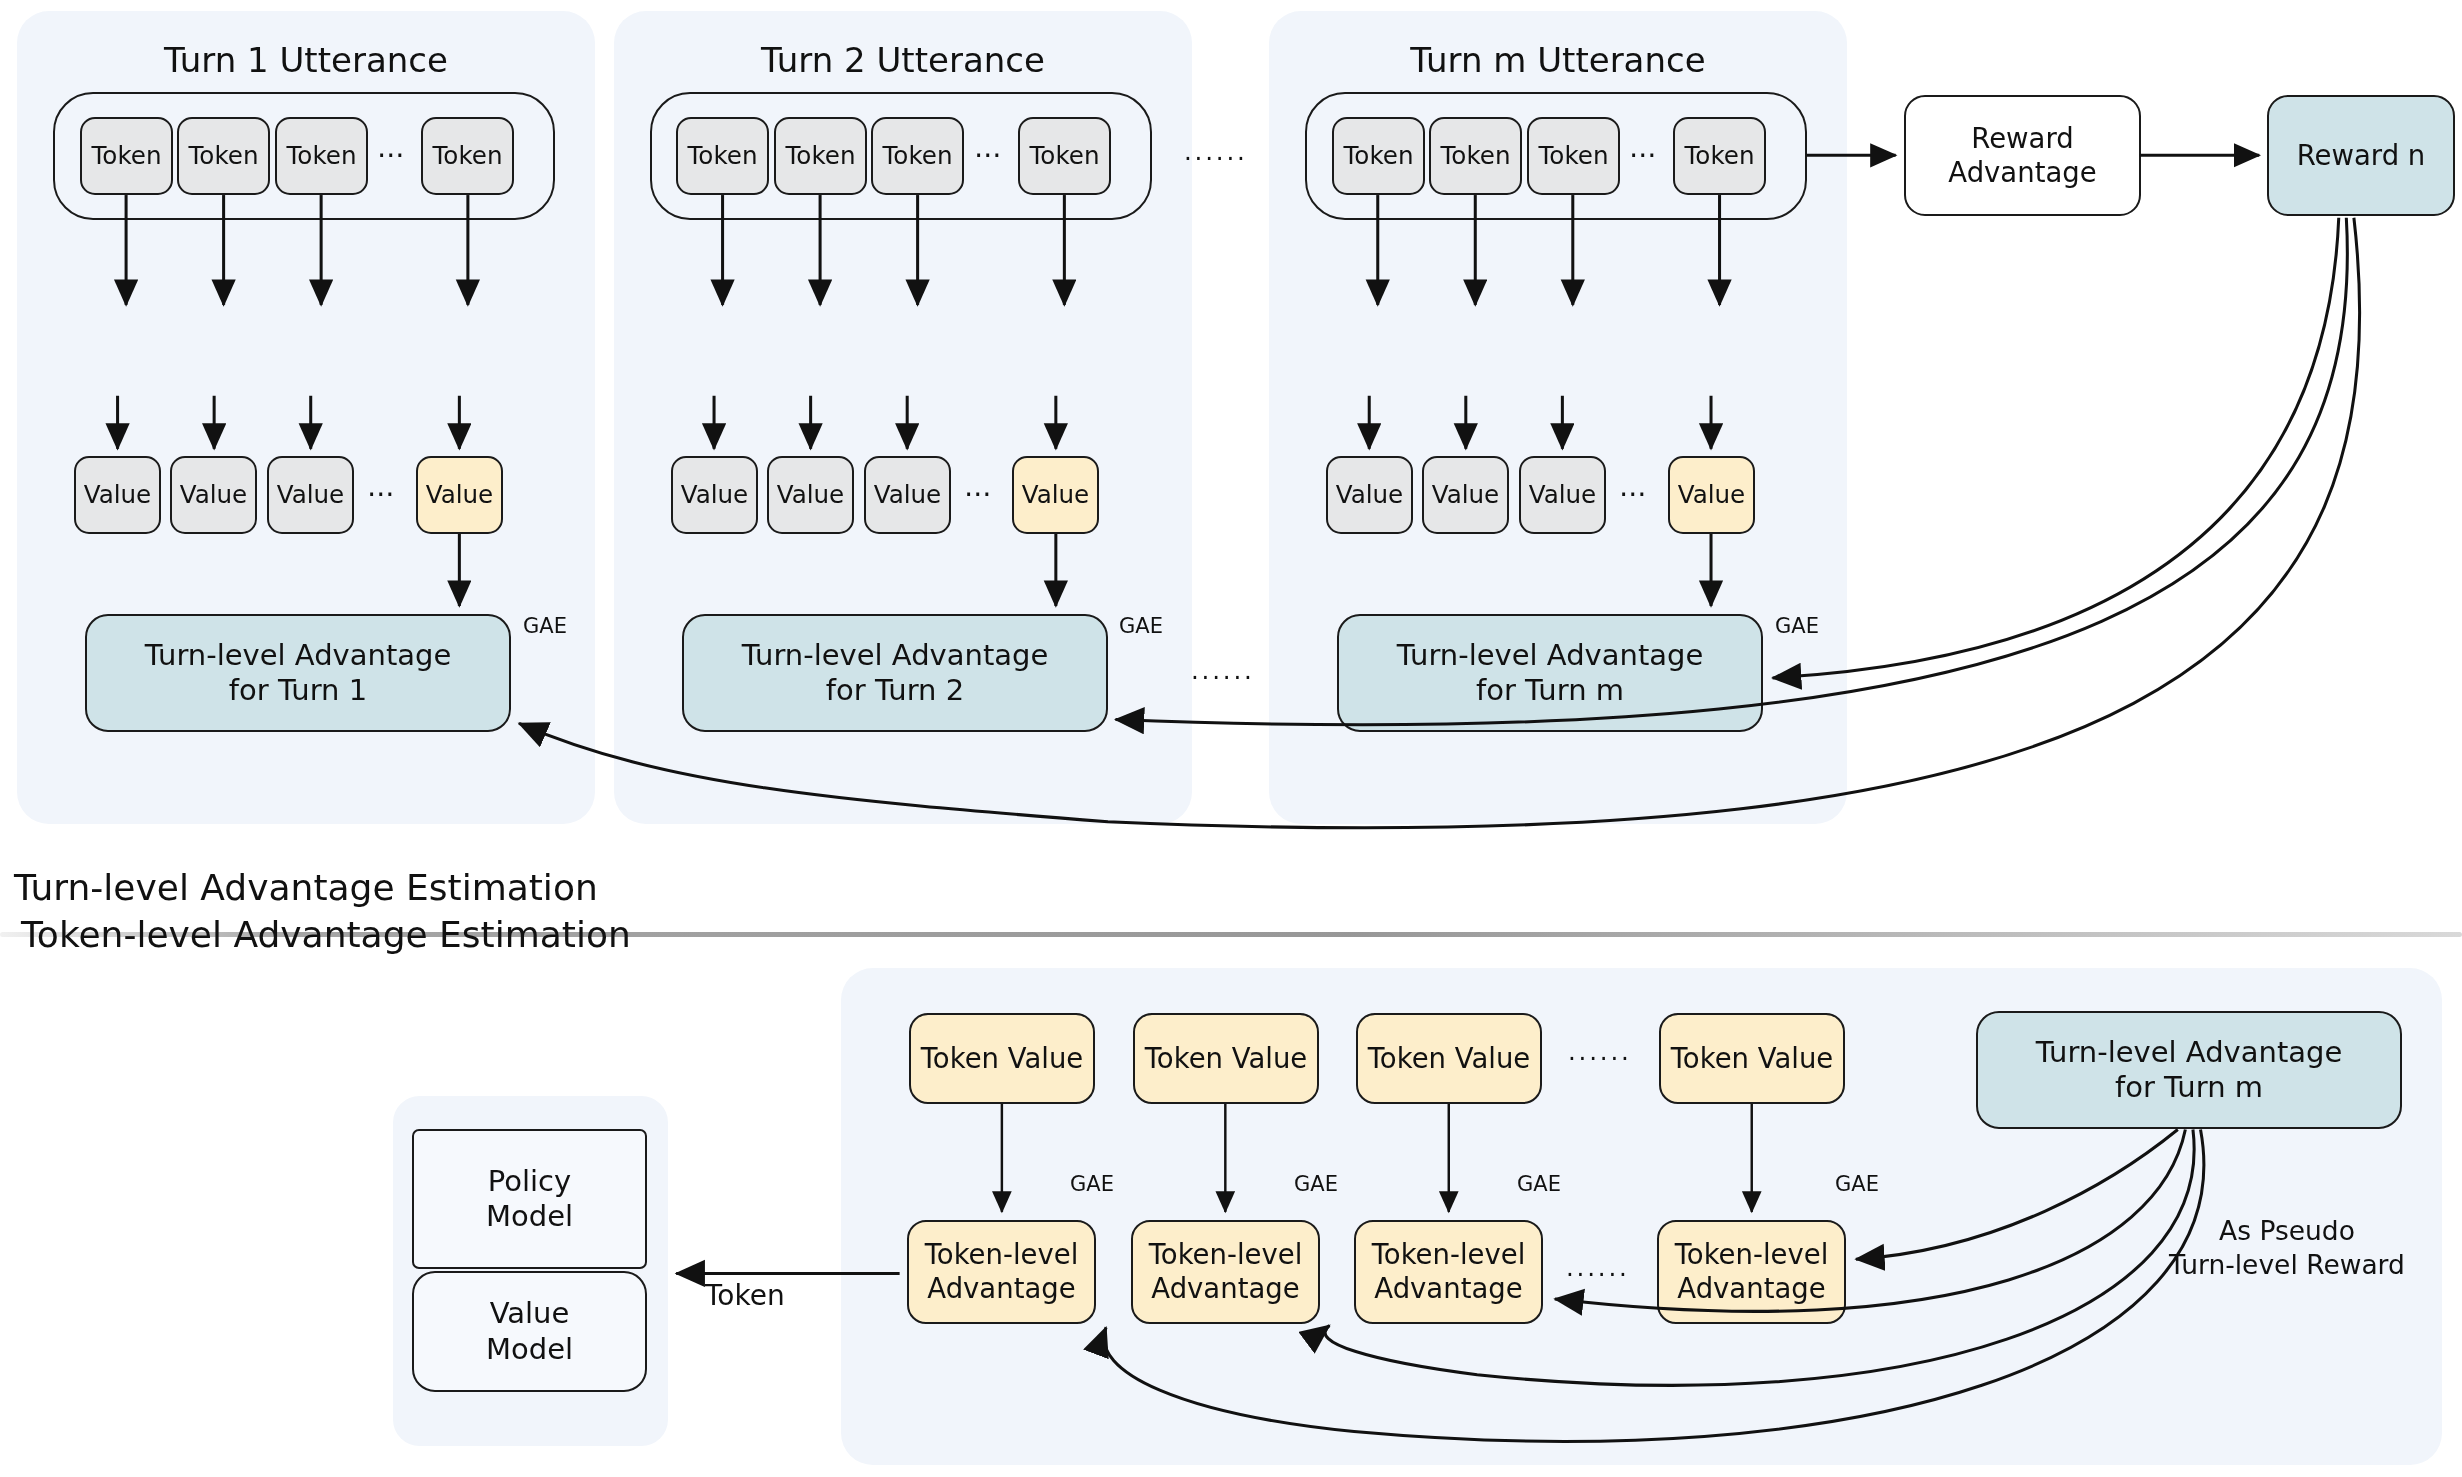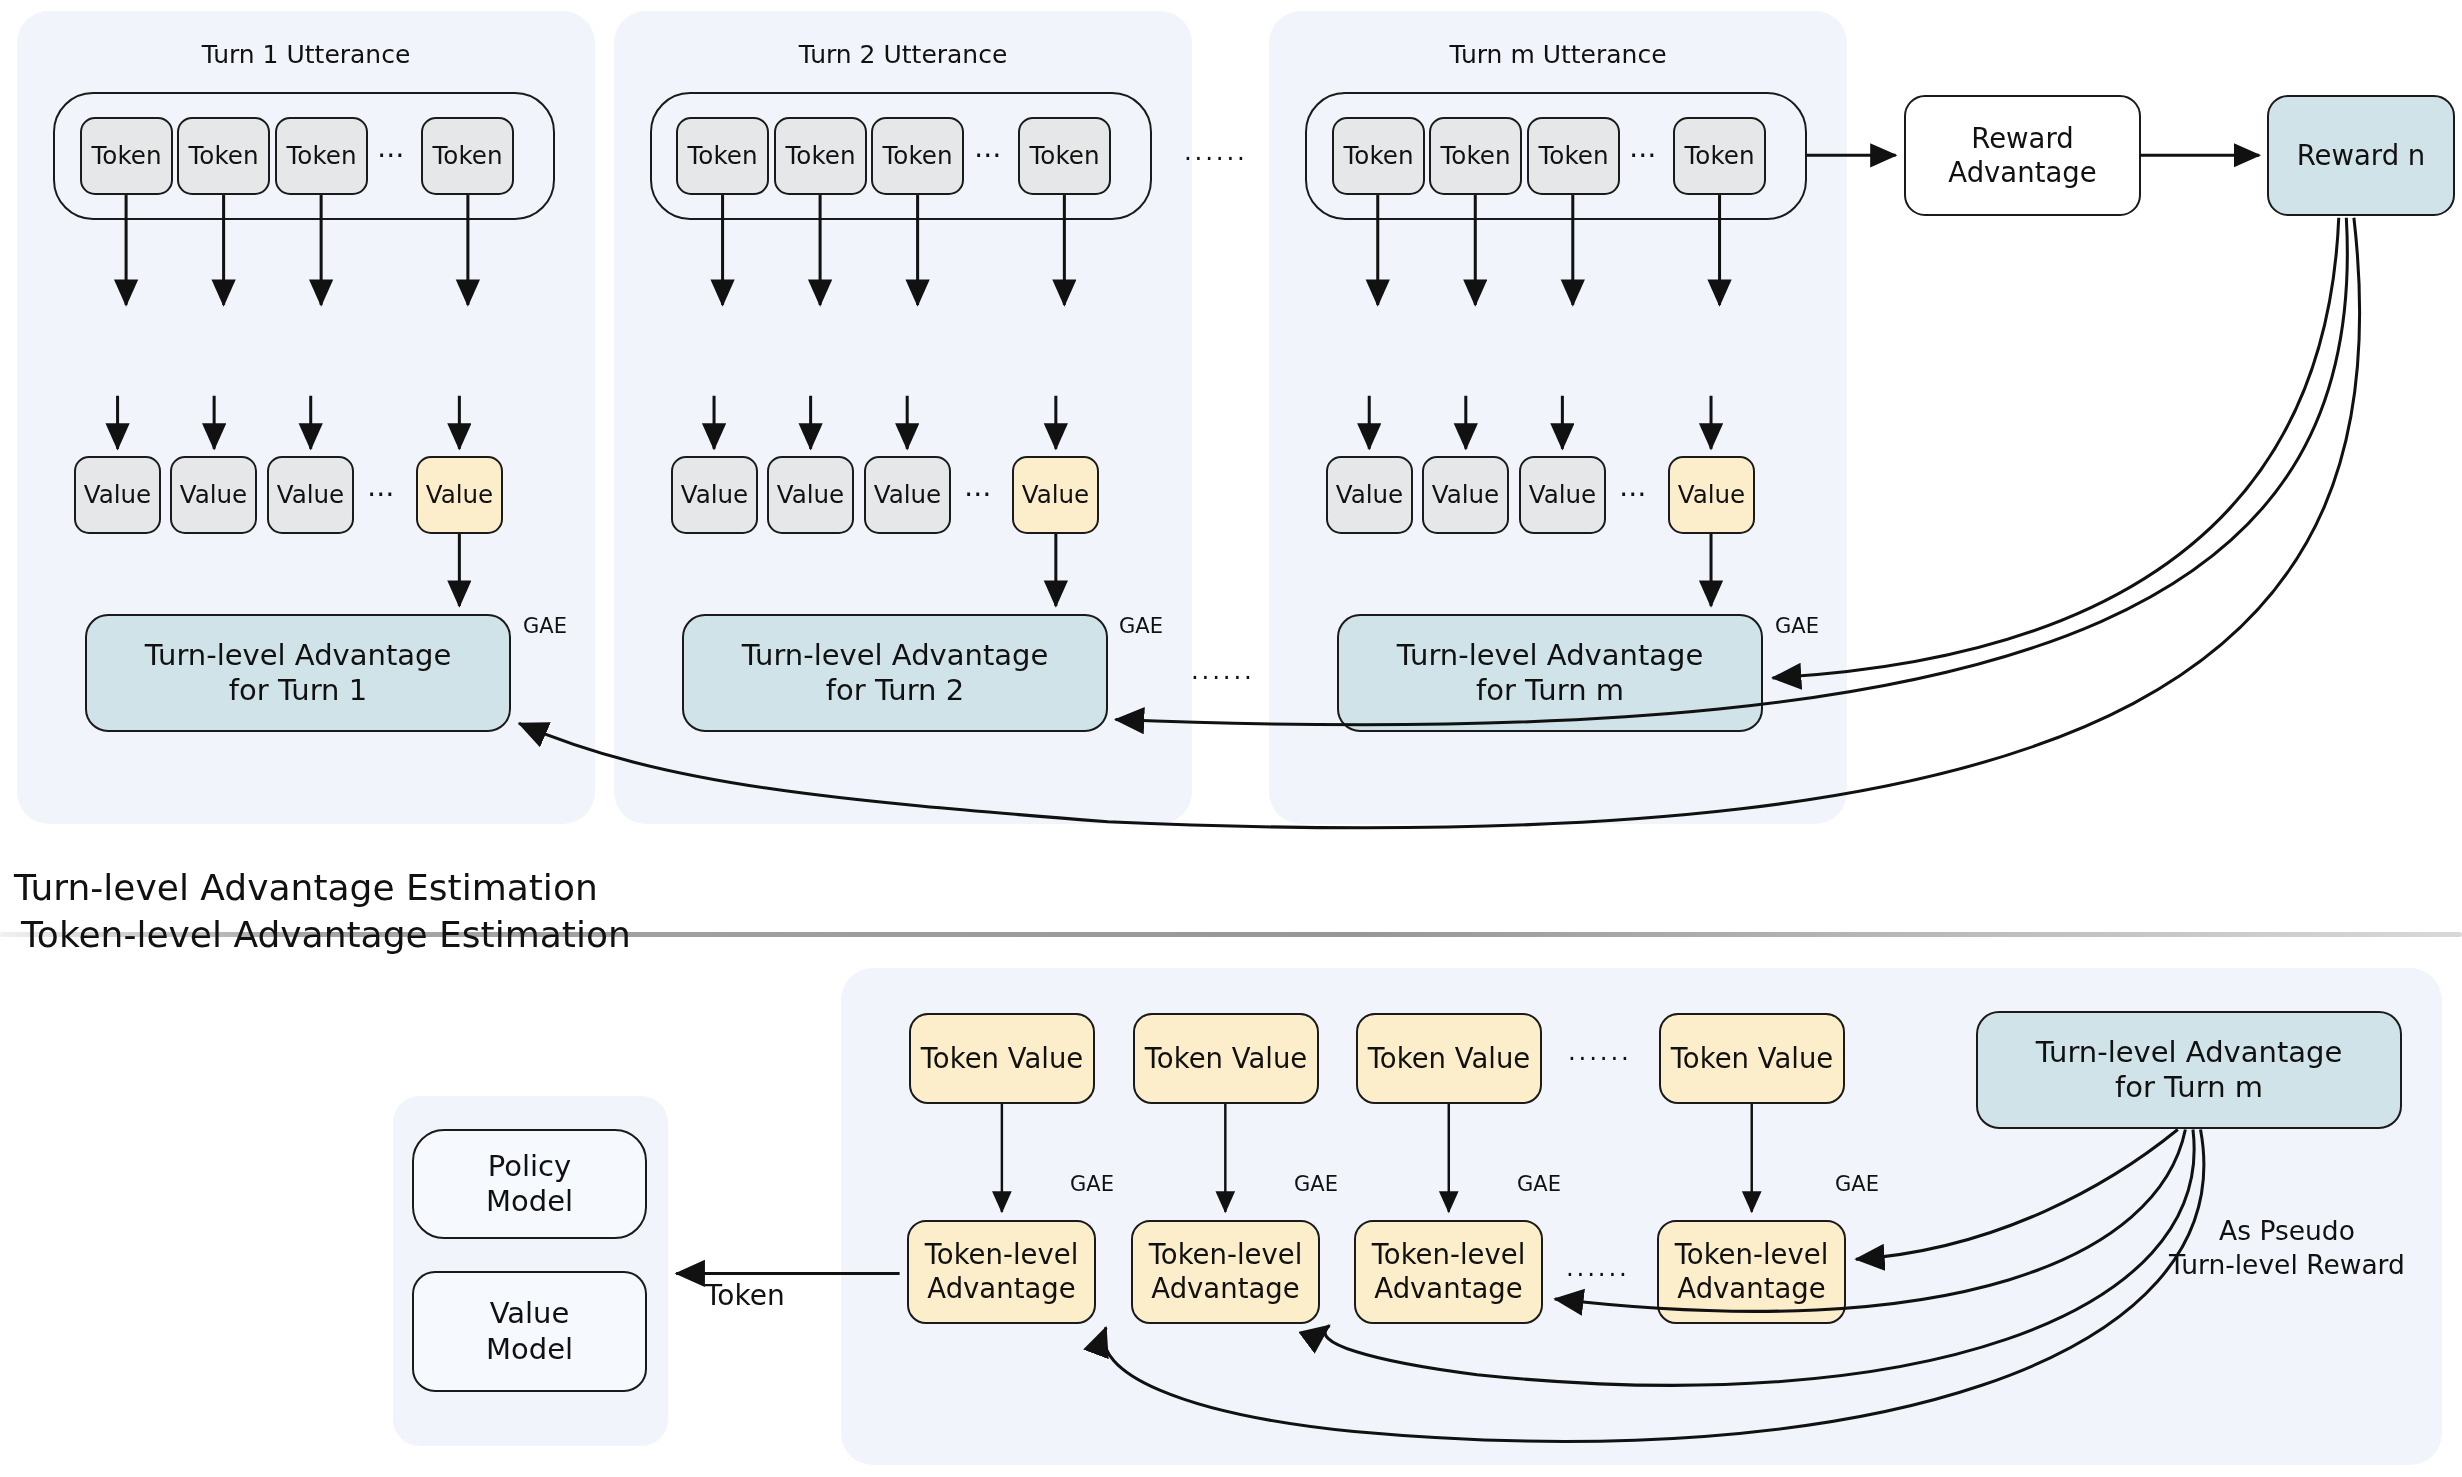--- a/index.html
+++ b/index.html
@@ -12,21 +12,21 @@
   .wbox{position:absolute;box-sizing:border-box;border:2.8px solid #1a1a1a;
         border-radius:24.6px;background:#f1f5fb;display:flex;align-items:center;
         justify-content:center;text-align:center;line-height:1.22;color:#111;}
   .token{background:#e6e7e8;border:2.8px solid #1a1a1a;border-radius:15px;}
   .value{background:#e6e7e8;border:2.8px solid #1a1a1a;border-radius:15px;}
   .value.hl{background:#fdeecb;}
   .teal{background:#cfe3e8;}
   .cream{background:#fdeecb;}
   .plain{background:#ffffff;}
 
-  .panel-title{position:absolute;font-size:25px;color:#111;text-align:center;
+  .panel-title{position:absolute;font-size:34px;color:#111;text-align:center;
                white-space:nowrap;}
   .sect-title{position:absolute;font-size:36px;color:#111;white-space:nowrap;}
   .gae{position:absolute;font-size:21px;color:#111;white-space:nowrap;}
   .dots{position:absolute;font-size:24.6px;color:#111;letter-spacing:2.8px;white-space:nowrap;}
   .dots3{position:absolute;font-size:28px;color:#111;letter-spacing:1.9px;white-space:nowrap;}
   .note{position:absolute;font-size:26.5px;color:#111;text-align:center;line-height:1.3;
         white-space:nowrap;}
   .divider{position:absolute;height:4.7px;background:
      linear-gradient(90deg,rgba(160,160,160,.15),rgba(150,150,150,.85) 12%,
      rgba(140,140,140,.9) 55%,rgba(170,170,170,.45));border-radius:2.8px;}.t14{font-size:24.6px}.t16{font-size:27.5px}.t18{font-size:29px}
@@ -121,21 +121,21 @@
   </div>
   <div class="gae" style="left:1775px;top:614px;">GAE</div>
 
   <div class="sect-title" style="left:14px;top:867px;">Turn-level Advantage Estimation</div>
   <div class="divider" style="left:0px;top:932px;width:2462px;"></div>
   <div class="sect-title" style="left:21px;top:914px;">Token-level Advantage Estimation</div>
 
   <div class="panel" style="left:841px;top:968px;width:1601px;height:497px;"></div>
   <div class="panel" style="left:393px;top:1096px;width:275px;height:350px;border-radius:26.5px;"></div>
 
-  <div class="wbox t18" style="left:412px;top:1129px;width:235px;height:110px;border-radius:32px;background:#f6f9fd;">
+  <div class="wbox t18" style="left:412px;top:1129px;width:235px;height:140px;border-radius:7px;background:#f6f9fd;">
     <div>
       <div>Policy</div>
       <div>Model</div>
     </div>
   </div>
   <div class="wbox t18" style="left:412px;top:1271px;width:235px;height:121px;border-radius:23px;background:#f6f9fd;">
     <div>
       <div>Value</div>
       <div>Model</div>
     </div>

